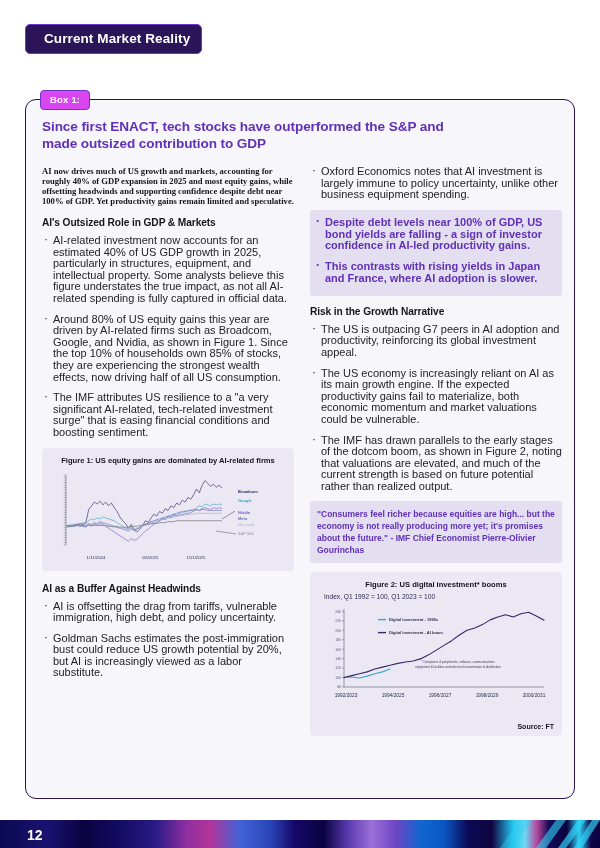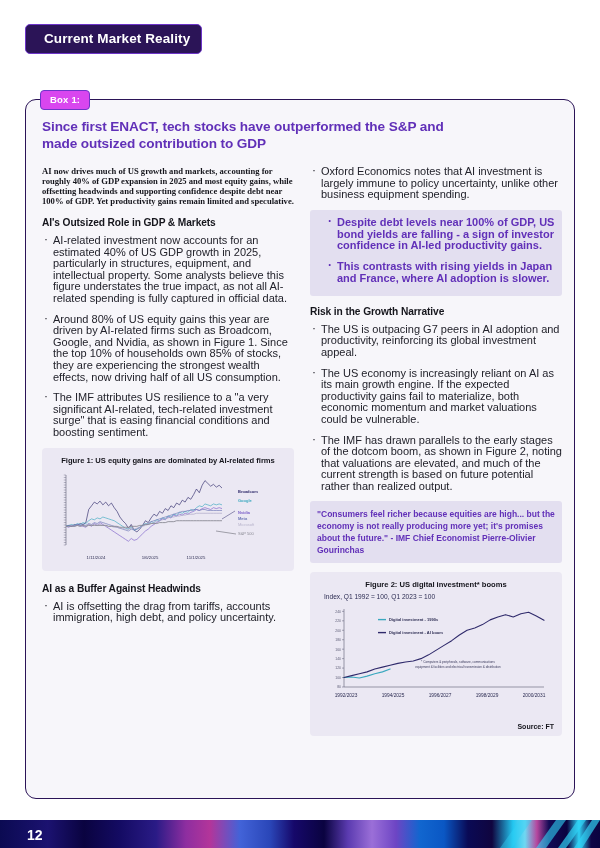--- a/index.html
+++ b/index.html
@@ -76,21 +76,21 @@
   ul.bl li:before {
     content: "\00b7";
     position: absolute; left: 2px; top: -2px;
     font-size: 12px; line-height: 12px; color: #22222b;
   }
 
   
   .hl-block {
     background: #e3dff0;
     border-radius: 3px;
-    padding: 7px 6px 2px 16px;
+    padding: 7px 6px 2px 4px;
     margin: 0 0 10px 0;
   }
   .hl-block ul.bl li {
     color: #6130b8; font-weight: 700;
     line-height: 11.8px;
   }
   .hl-block ul.bl li:before { color: #6130b8; }
 
   .quote {
     background: #e3dff0;
@@ -228,21 +228,22 @@
             <g id="f1-xticks">
                 <text x="46" y="90" font-size="4.3" fill="#2c2c52" font-family="&quot;Liberation Sans&quot;, sans-serif" text-anchor="middle" font-weight="normal">1/11/2024</text>
                 <text x="100" y="90" font-size="4.3" fill="#2c2c52" font-family="&quot;Liberation Sans&quot;, sans-serif" text-anchor="middle" font-weight="normal">1/6/2025</text>
                 <text x="146" y="90" font-size="4.3" fill="#2c2c52" font-family="&quot;Liberation Sans&quot;, sans-serif" text-anchor="middle" font-weight="normal">11/1/2025</text>
               </g>
           </svg>
         </div>
 
         <h3 class="sub" style="margin-top:12px">AI as a Buffer Against Headwinds</h3>
         <ul class="bl">
-          <li>AI is offsetting the drag from tariffs, accounts immigration, high debt, and policy uncertainty.</li>
+          <li>AI is offsetting the drag from tariffs, vulnerable immigration, high debt, and policy uncertainty.</li>
+          <li>Goldman Sachs estimates the post-immigration bust could reduce US growth potential by 20%, but AI is increasingly viewed as a labor substitute.</li>
         </ul>
       </div>
 
       <div class="col">
         <ul class="bl">
           <li>Oxford Economics notes that AI investment is largely immune to policy uncertainty, unlike other business equipment spending.</li>
         </ul>
 
         <div class="hl-block">
           <ul class="bl">

